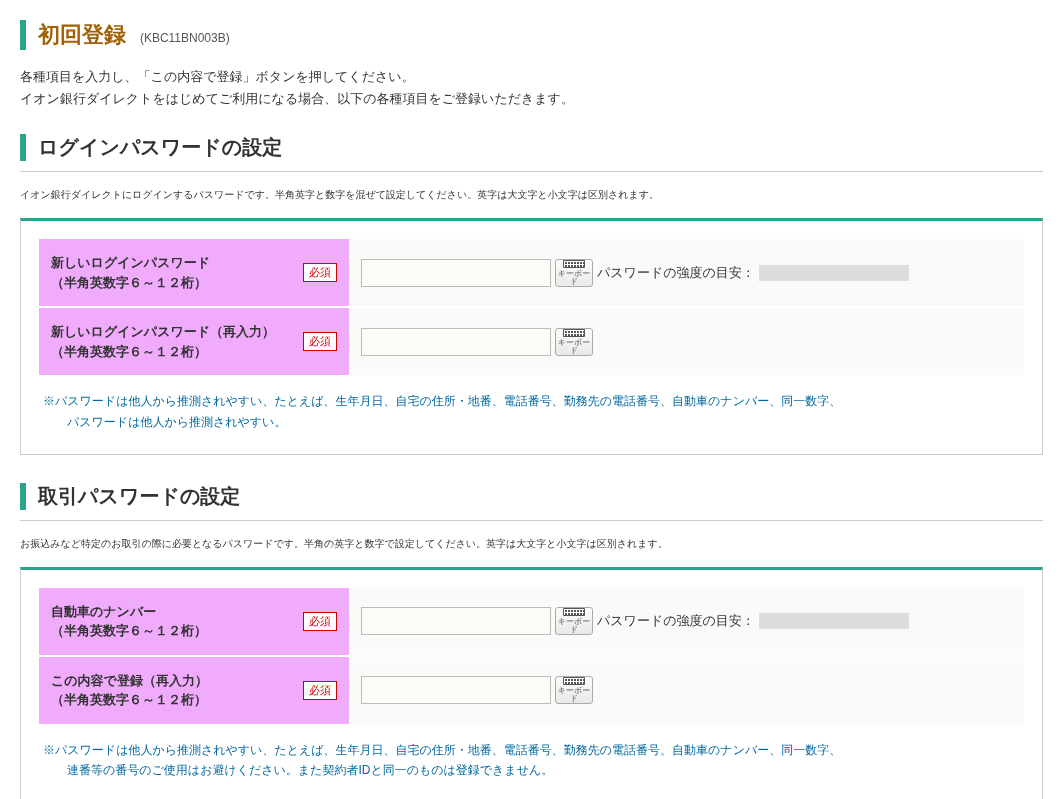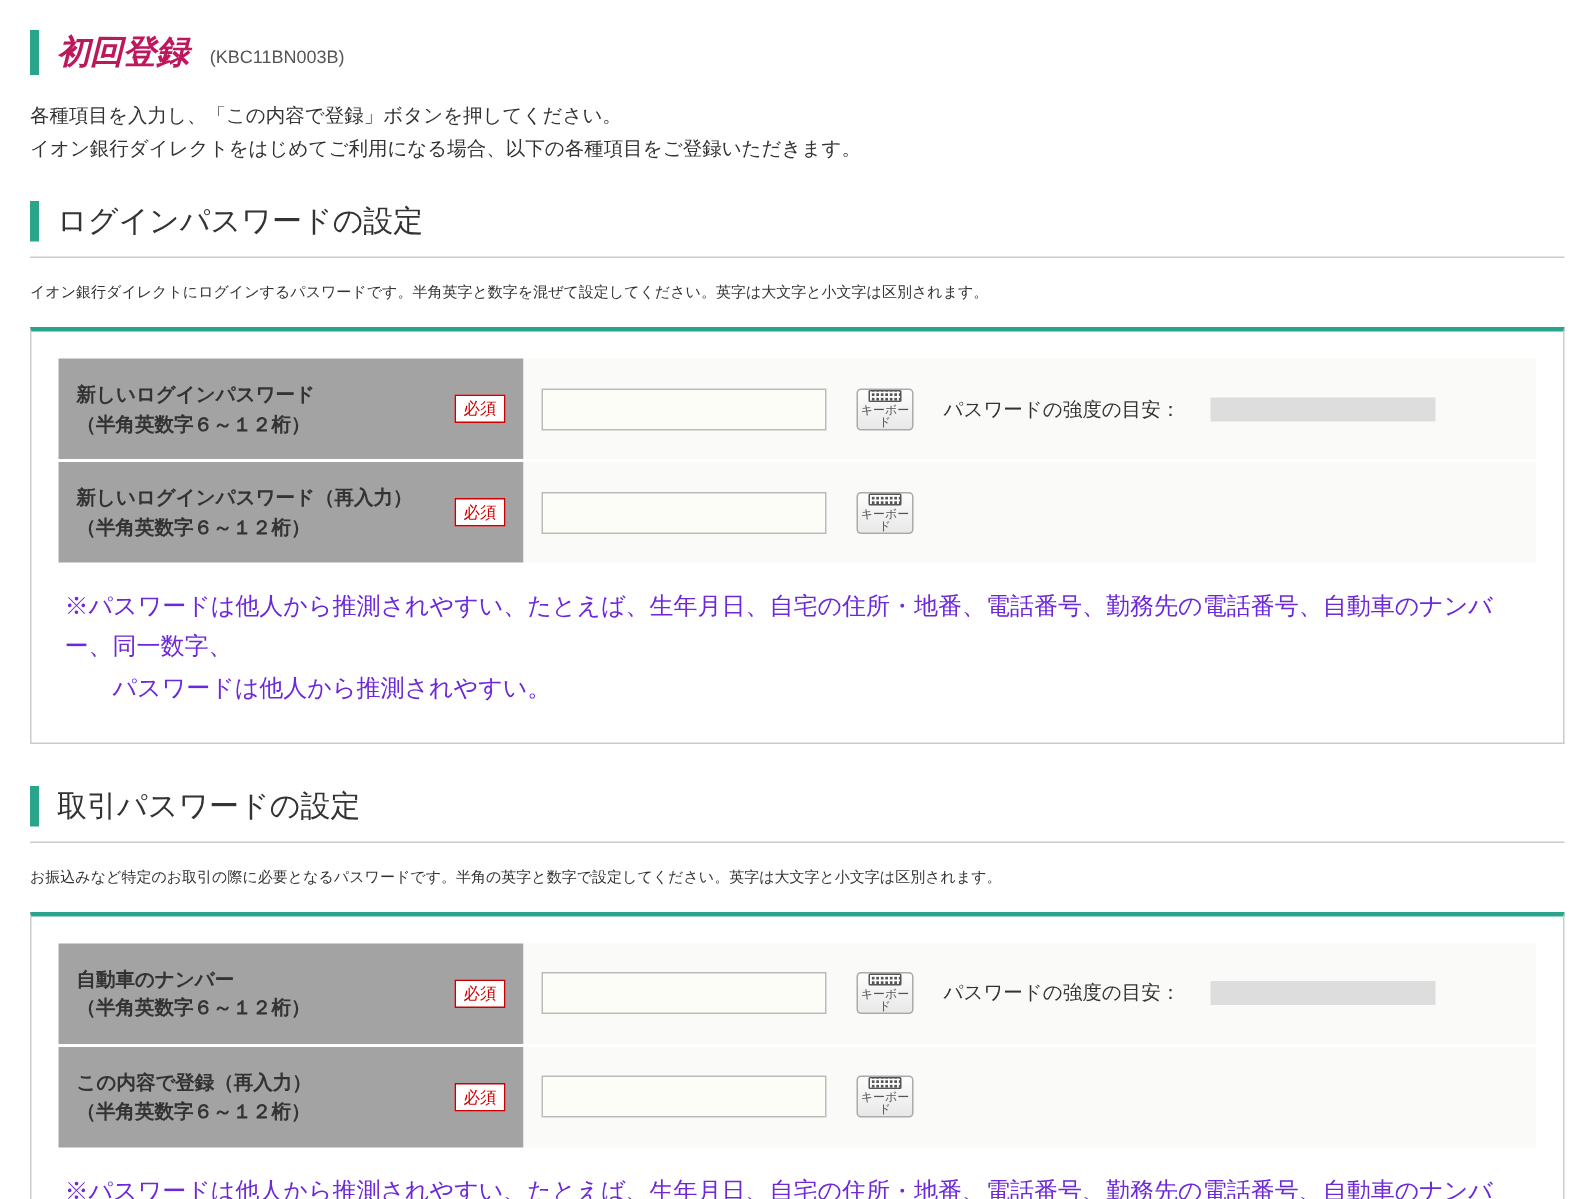--- a/index.html
+++ b/index.html
@@ -17,42 +17,41 @@
     }
     .page-header {
       border-left: 6px solid #2aa58c;
       padding-left: 12px;
       margin-bottom: 16px;
     }
     .page-header h1 {
       font-size: 22px;
       font-weight: bold;
       display: inline-block;
-      color: #be185d;
-      font-style: italic;
+      color: #a16207;
     }
     .page-header .code {
       font-size: 12px;
       color: #555;
       margin-left: 10px;
     }
     .intro-text {
       font-size: 13px;
       color: #333;
       line-height: 1.7;
       margin-bottom: 24px;
     }
     .section-header {
       border-left: 6px solid #2aa58c;
       padding-left: 12px;
       margin-bottom: 10px;
     }
     .section-header h2 {
       font-size: 20px;
-      font-weight: normal;
+      font-weight: bold;
       color: #333;
     }
     .section-divider {
       border: none;
       border-top: 1px solid #ccc;
       margin-bottom: 16px;
     }
     .section-desc {
       font-size: 10px;
       color: #333;
@@ -67,21 +66,21 @@
       padding: 18px;
       margin-bottom: 28px;
     }
     .form-row {
       display: flex;
       align-items: stretch;
       border-bottom: 2px solid #fff;
     }
     .form-label-cell {
       width: 310px;
-      background: #a3a3a3;
+      background: #f0abfc;
       padding: 14px 12px;
       display: flex;
       align-items: center;
       justify-content: space-between;
     }
     .form-label-text {
       font-size: 13px;
       font-weight: bold;
       color: #333;
       line-height: 1.5;
@@ -93,21 +92,21 @@
       padding: 1px 5px;
       background: #fff;
       white-space: nowrap;
     }
     .form-input-cell {
       flex: 1;
       background: #fafaf8;
       padding: 14px 12px;
       display: flex;
       align-items: center;
-      gap: 20px;
+      gap: 4px;
     }
     .text-input {
       width: 190px;
       height: 28px;
       border: 1px solid #bbb;
       background: #fdfdf8;
       padding: 2px 6px;
       font-size: 13px;
     }
     .keyboard-btn {
@@ -147,22 +146,22 @@
     .strength-label {
       font-size: 13px;
       color: #333;
     }
     .strength-meter {
       width: 150px;
       height: 16px;
       background: #ddd;
     }
     .notes {
-      font-size: 16px;
-      color: #6d28d9;
+      font-size: 12px;
+      color: #0369a1;
       line-height: 1.7;
       padding: 14px 4px 4px 4px;
     }
     .notes .indent {
       padding-left: 2em;
       display: block;
     }
   </style>
 </head>
 <body>

